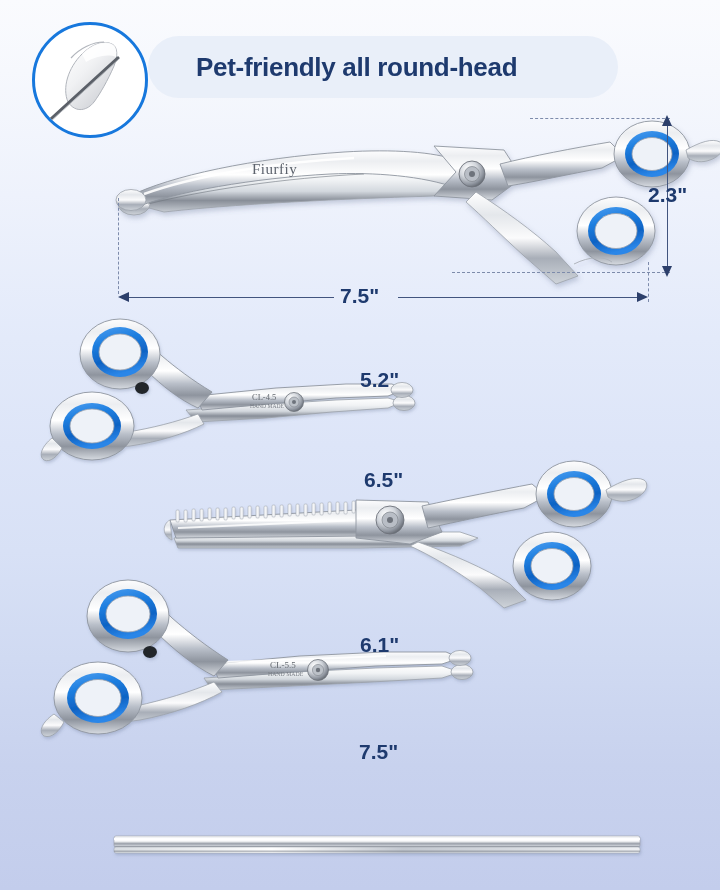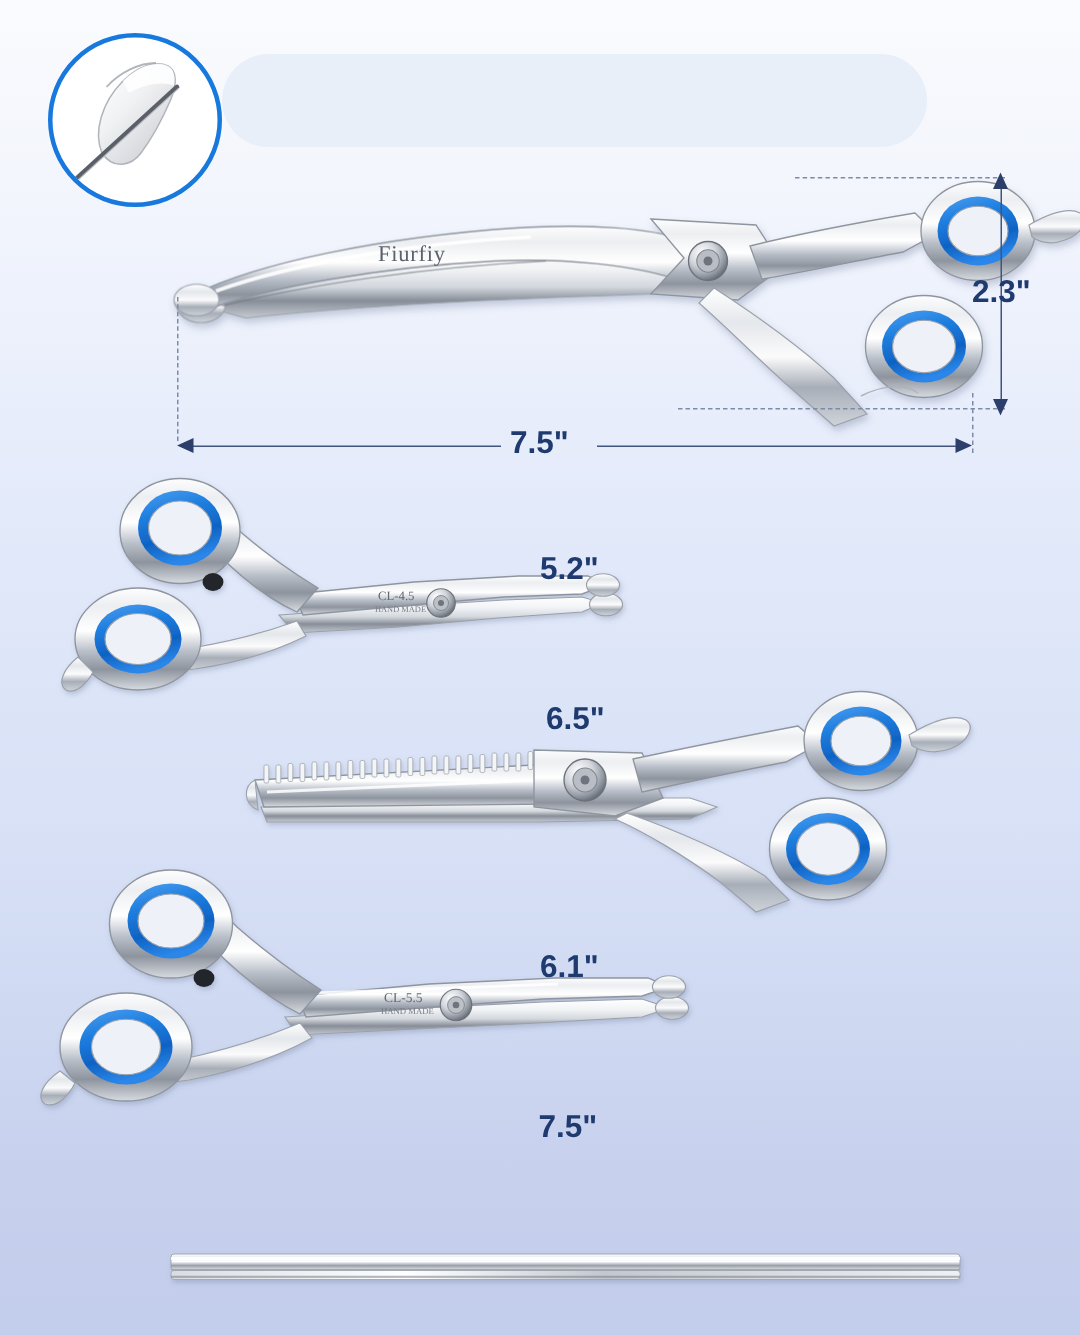--- a/index.html
+++ b/index.html
@@ -204,20 +204,21 @@
       <filter id="softShadow" x="-30%" y="-30%" width="160%" height="170%">
         <feDropShadow dx="1.5" dy="3" stdDeviation="2.6" flood-color="#5d6c8e" flood-opacity="0.30"></feDropShadow>
       </filter>
       <filter id="softShadowSm" x="-30%" y="-30%" width="160%" height="170%">
         <feDropShadow dx="1" dy="2" stdDeviation="1.8" flood-color="#5d6c8e" flood-opacity="0.28"></feDropShadow>
       </filter>
     </defs>
   </svg>
 
   <div class="title-pill"></div>
+  <div class="title-text">Pet-friendly all round-head</div>
 
   <div class="badge-circle">
     <svg class="tip-art" width="104" height="104" viewBox="0 0 104 104">
       <path d="M30 74 C24 60 30 40 44 26 C54 16 66 12 74 16 C80 19 80 28 76 38
                C70 52 62 66 56 74 C50 82 38 86 30 74 Z" fill="url(#tipArt)" stroke="#b0b4bb" stroke-width="1"></path>
       <path d="M44 26 C54 16 66 12 74 16 C78 18 79 23 78 29
                C70 26 58 28 48 34 Z" fill="#ffffff" opacity="0.85"></path>
       <path d="M33 30 C42 20 55 14 66 14" fill="none" stroke="#9ea3ab" stroke-width="1.2" opacity="0.8"></path>
       <path d="M12 92 L80 30" fill="none" stroke="#5b6068" stroke-width="3.2" stroke-linecap="round"></path>
       <path d="M13 93 L81 31" fill="none" stroke="#d5d8dd" stroke-width="1" stroke-linecap="round" opacity="0.7"></path>
@@ -404,21 +405,21 @@
         <g>
           <circle cx="230" cy="58" r="14" fill="url(#screwG)" stroke="#6d727a" stroke-width="0.9"></circle>
           <circle cx="230" cy="58" r="8" fill="#b9bec6" stroke="#80858d" stroke-width="0.7"></circle>
           <circle cx="230" cy="58" r="3" fill="#6e737b"></circle>
         </g>
       </g>
     </svg>
   </div>
   <div class="dim-label" style="left:364px; top:468px;">6.5"</div>
 
-  <div class="art" style="left:22px; top:580px;">
+  <div class="art" style="left:36px; top:580px;">
     <svg width="460" height="160" viewBox="0 0 460 160">
       <g filter="url(#softShadowSm)">
 
         <path d="M168 98 L260 92 L340 88 L406 86 L424 92 L406 98 L336 102 L256 106 L176 110 Z" fill="url(#steelBlade)" stroke="#9ba1aa" stroke-width="0.8"></path>
         <ellipse cx="426" cy="92" rx="11" ry="7.5" fill="url(#steelV2)" stroke="#9ba1aa" stroke-width="0.8"></ellipse>
 
         <path d="M176 84 L264 76 L348 72 L410 72 L424 78 L406 84 L340 86 L258 92 L182 98 Z" fill="url(#steelV)" stroke="#8f959f" stroke-width="0.9"></path>
         <ellipse cx="424" cy="78" rx="11" ry="7.5" fill="url(#steelV2)" stroke="#9ba1aa" stroke-width="0.8"></ellipse>
         <path d="M190 82 L350 76" fill="none" stroke="#ffffff" stroke-width="2" opacity="0.85"></path>
 

